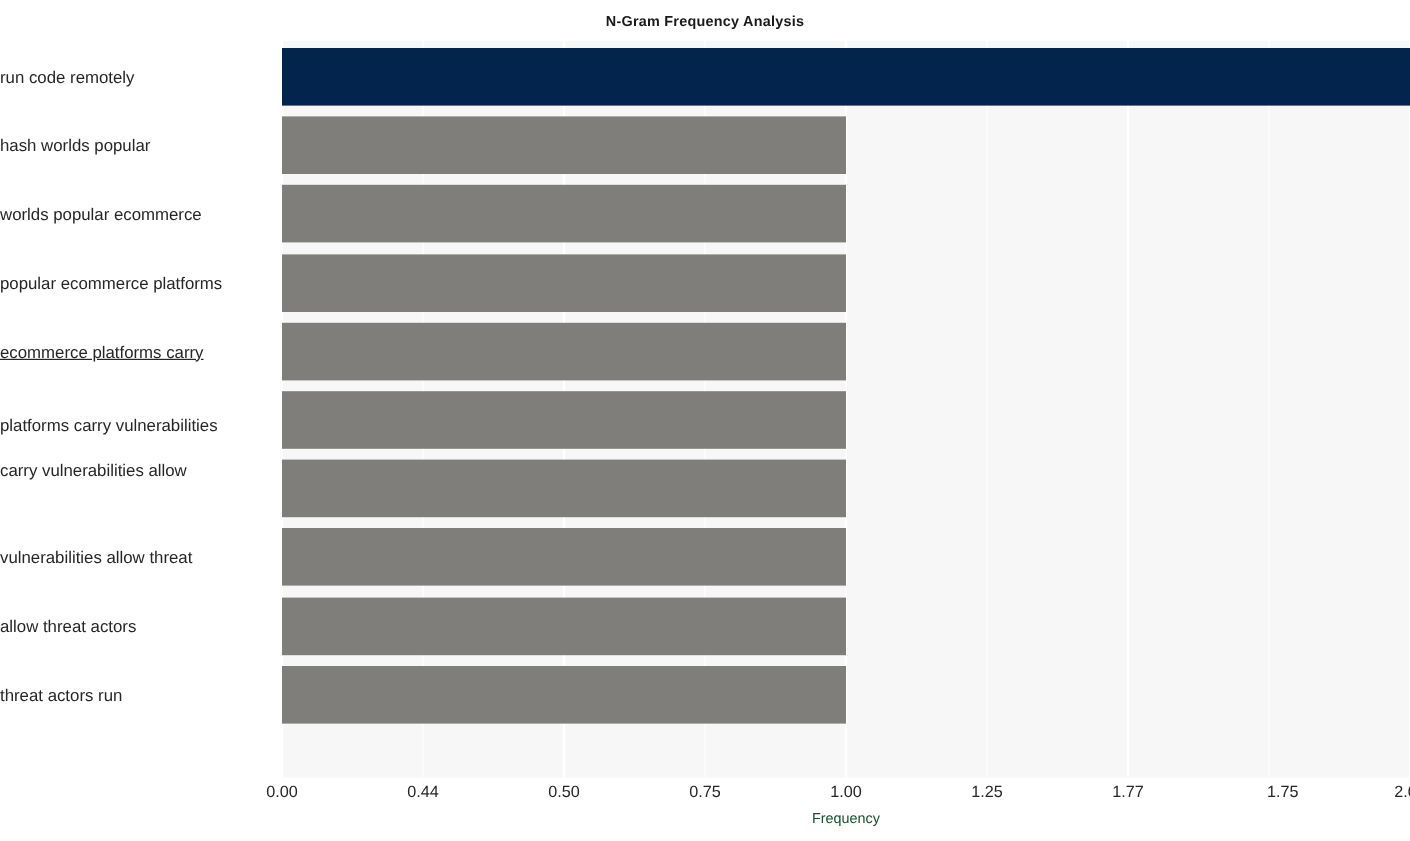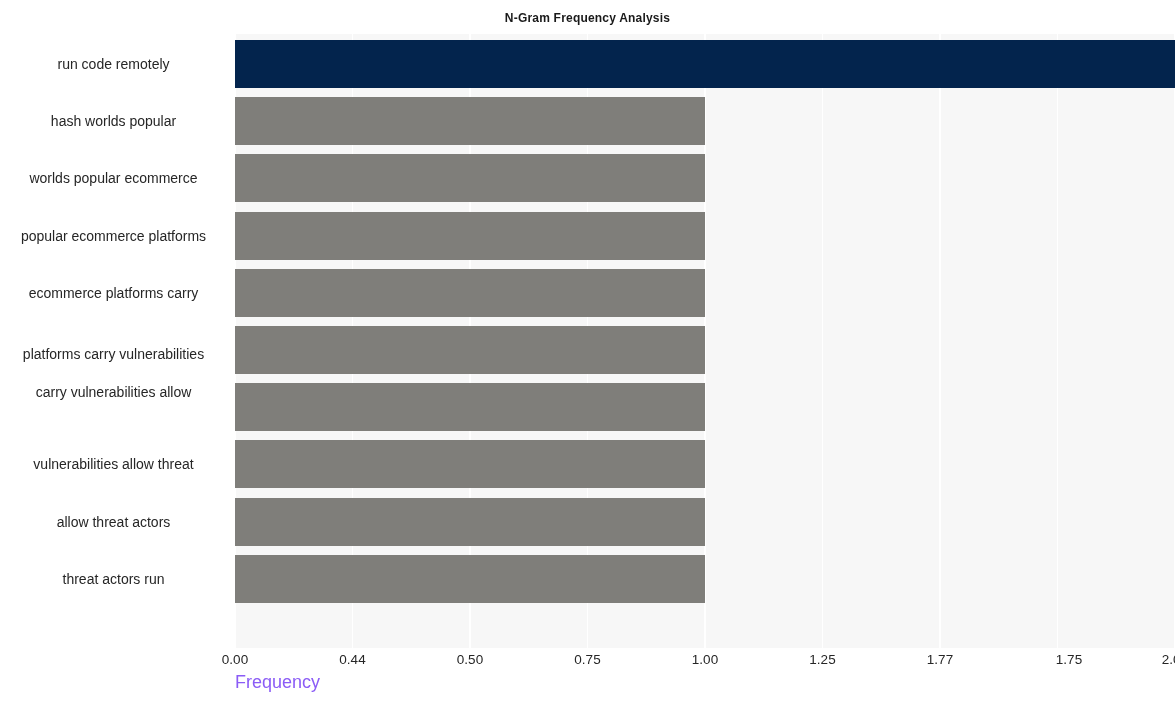--- a/index.html
+++ b/index.html
@@ -69,21 +69,21 @@
     position: absolute;
     left: 0;
     top: 34px;
     width: 227px;
     height: 614px;
   }
   .y-tick-label {
     position: absolute;
     right: 0;
     width: 227px;
-    text-align: center;
+    text-align: left;
     font-size: 14px;
     color: #262626;
     line-height: 16px;
     white-space: nowrap;
   }
 
   
   #x-axis-labels {
     position: absolute;
     left: 0;
@@ -99,22 +99,23 @@
     color: #262626;
     line-height: 18px;
     white-space: nowrap;
   }
 
   #x-axis-title {
     position: absolute;
     left: 235px;
     top: 673px;
     width: 940px;
-    font-size: 18px;
-    color: #8b5cf6;
+    text-align: center;
+    font-size: 12px;
+    color: #14532d;
     line-height: 18px;
     white-space: nowrap;
   }
 </style>
 </head>
 <body>
 
 <div id="figure">
 
   <div id="chart-title">N-Gram Frequency Analysis</div>
@@ -139,21 +140,21 @@
       <div class="bar" title="vulnerabilities allow threat: 1" style="top: 406.4px; width: 470px; background: rgb(127, 126, 122);"></div>
       <div class="bar" title="allow threat actors: 1" style="top: 463.6px; width: 470px; background: rgb(127, 126, 122);"></div>
       <div class="bar" title="threat actors run: 1" style="top: 520.8px; width: 470px; background: rgb(127, 126, 122);"></div>
     </div>
 
   <div id="y-axis-labels">
       <div class="y-tick-label" style="top: 22px;">run code remotely</div>
       <div class="y-tick-label" style="top: 79.2px;">hash worlds popular</div>
       <div class="y-tick-label" style="top: 136.4px;">worlds popular ecommerce</div>
       <div class="y-tick-label" style="top: 193.6px;">popular ecommerce platforms</div>
-      <div class="y-tick-label" style="top: 250.8px;">ecommerce platforms carry</div>
+      <div class="y-tick-label" style="top: 250.8px; text-decoration: underline;">ecommerce platforms carry</div>
       <div class="y-tick-label" style="top: 312px;">platforms carry vulnerabilities</div>
       <div class="y-tick-label" style="top: 350px; padding-left: 34px;">carry vulnerabilities allow</div>
       <div class="y-tick-label" style="top: 422.4px;">vulnerabilities allow threat</div>
       <div class="y-tick-label" style="top: 479.6px;">allow threat actors</div>
       <div class="y-tick-label" style="top: 536.8px;">threat actors run</div>
     </div>
 
   <div id="x-axis-labels">
       <div class="x-tick-label" style="left: 235px;">0.00</div>
       <div class="x-tick-label" style="left: 352.5px;">0.44</div>

